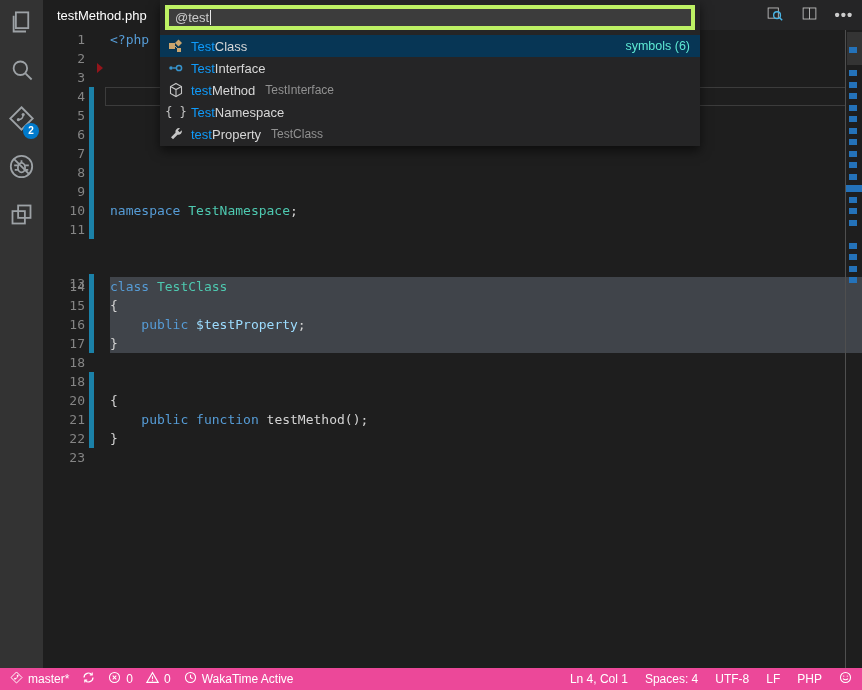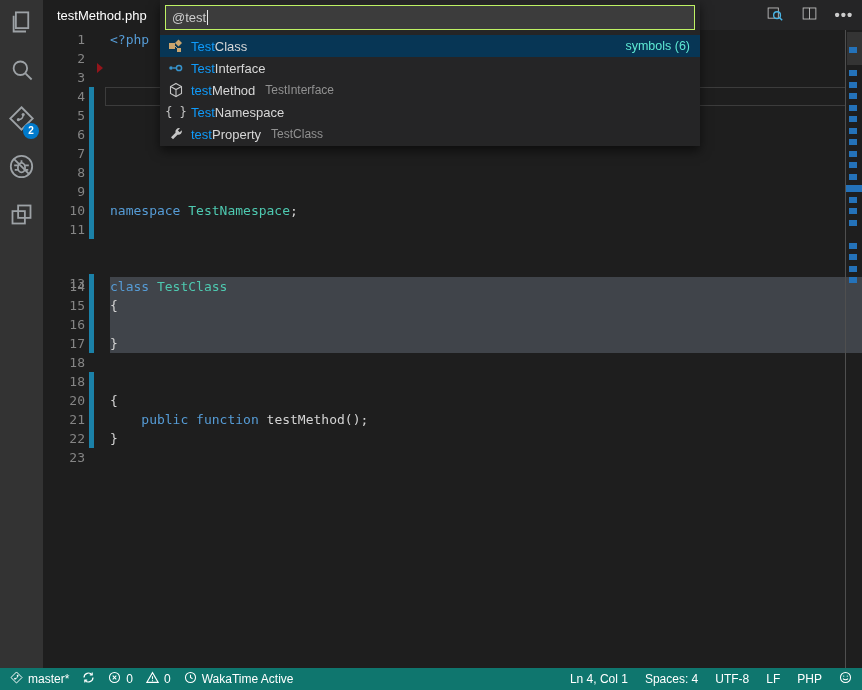--- a/index.html
+++ b/index.html
@@ -43,36 +43,36 @@
   
   .ruler-border { position:absolute; left:802px; top:0; bottom:0; width:1px; background:#4f4f4f; z-index:6; }
   .scroll-slider { position:absolute; left:804px; top:2px; width:15px; height:33px; background:rgba(121,121,121,.25); z-index:6; }
   .ruler-mark { position:absolute; left:806px; width:8px; height:6px; background:#2472b9; z-index:7; }
   .ruler-mark.wide { left:803px; width:16px; height:7px; }
 
   
   .quick-open { position:absolute; left:160px; top:0; width:540px; background:#252526; z-index:40;
                 box-shadow:0 5px 10px rgba(0,0,0,.55); padding-bottom:1px; }
   .qo-input-wrap { padding:5px 5px 5px 5px; }
-  .qo-input { width:100%; height:25px; background:#3c3c3c; border:1px solid #bef264; color:#cccccc;
+  .qo-input { width:100%; height:25px; background:#3c3c3c; border:4px solid #bef264; color:#cccccc;
               font-size:13px; font-family:"Liberation Sans", sans-serif; padding:0 6px; display:flex; align-items:center; }
   .caret { display:inline-block; width:1px; height:15px; background:#e8e8e8; margin-left:1px; }
   .qo-row { height:22px; display:flex; align-items:center; padding:0 10px 0 8px; cursor:pointer; }
   .qo-row.selected { background:#073655; }
   .qo-icon { width:16px; height:16px; margin-right:7px; display:flex; align-items:center; justify-content:center; flex:none; }
   .qo-icon svg { width:16px; height:16px; }
   .qo-icon .brace-glyph { color:#c5c5c5; font-family:"DejaVu Sans Mono", monospace; font-size:12px; }
   .qo-label { font-size:13px; white-space:pre; }
   .qo-match { color:#0f9bfb; font-weight:normal; }
   .qo-rest { color:#d7d7d7; }
   .qo-desc { color:#919191; font-size:12px; margin-left:10px; }
   .qo-count { margin-left:auto; color:#5eead4; font-size:12.5px; }
 
   
-  .status-bar { position:absolute; left:0; top:668px; width:862px; height:22px; background:#0f766e;
+  .status-bar { position:absolute; left:0; top:668px; width:862px; height:22px; background:#ec4899;
                 display:flex; align-items:center; padding:0 10px; z-index:50; }
   .sb-group { display:flex; align-items:center; }
   .sb-left { gap:13px; } .sb-right { margin-left:auto; gap:17px; }
   .sb-item { display:flex; align-items:center; gap:5px; color:#ffffff; font-size:12px; cursor:pointer; white-space:nowrap; }
   .sb-item svg { width:13px; height:13px; }
 </style>
 </head>
 <body>
 
 <div class="stage">
@@ -196,20 +196,21 @@
         <span class="code"><span class="tk-kw">class</span><span class="tk-pl"> </span><span class="tk-ty">TestClass</span></span>
       </div>
       <div class="line" style="top: 266px;">
         <span class="ln">15</span>
         <span class="mod-bar"></span>
         <span class="code"><span class="tk-pl">{</span></span>
       </div>
       <div class="line" style="top: 285px;">
         <span class="ln">16</span>
         <span class="mod-bar"></span>
+        <span class="code"><span class="tk-pl">    </span><span class="tk-kw">public</span><span class="tk-pl"> </span><span class="tk-vr">$testProperty</span><span class="tk-pl">;</span></span>
       </div>
       <div class="line" style="top: 304px;">
         <span class="ln">17</span>
         <span class="mod-bar"></span>
         <span class="code"><span class="tk-pl">}</span></span>
       </div>
       <div class="line" style="top: 323px;">
         <span class="ln">18</span>
       </div>
       <div class="line" style="top: 342px;">

